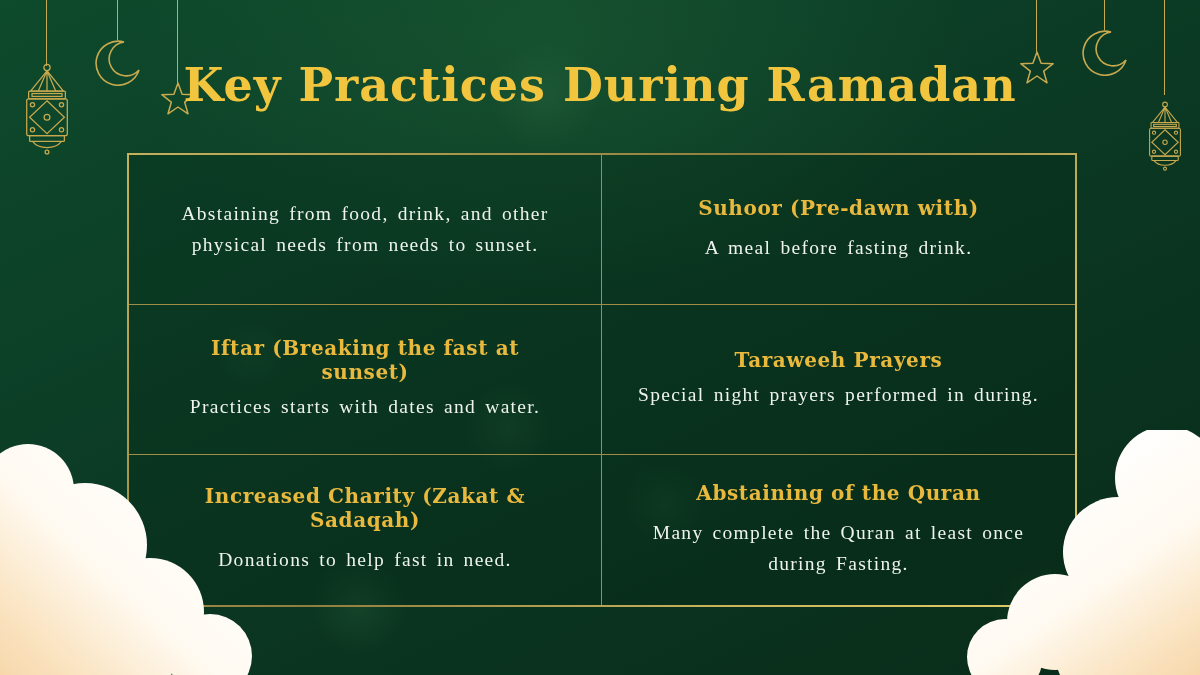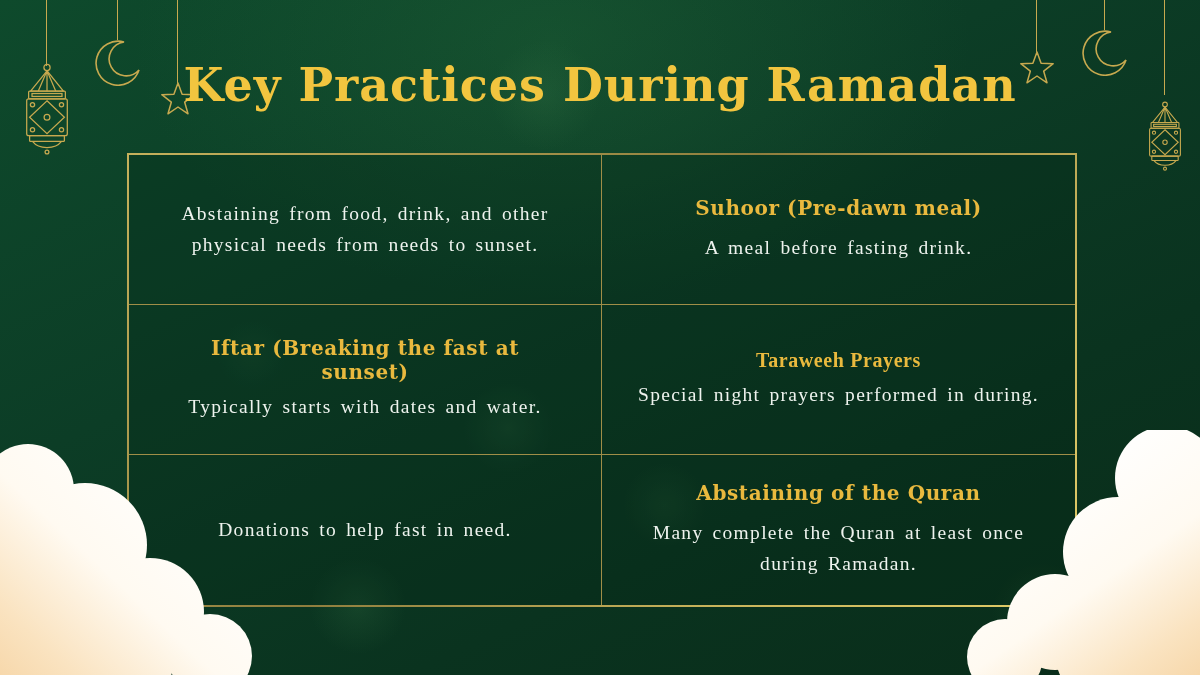--- a/index.html
+++ b/index.html
@@ -124,37 +124,38 @@
     </svg>
   </div>
 
   <div class="title">Key Practices During Ramadan</div>
 
   <div class="grid">
     <div class="cell">
       <div class="practice-desc">Abstaining from food, drink, and other physical needs from needs to sunset.</div>
     </div>
     <div class="cell">
-      <div class="practice-name">Suhoor (Pre-dawn meal)</div>
+      <div class="practice-name">Suhoor (Pre-dawn with)</div>
       <div class="practice-desc">A meal before fasting drink.</div>
     </div>
     <div class="cell">
       <div class="practice-name" style="margin-bottom:8px;text-align:center;">Iftar (Breaking the fast at sunset)</div>
-      <div class="practice-desc">Typically starts with dates and water.</div>
-    </div>
-    <div class="cell">
-      <div class="practice-name" style="margin-bottom:8px;font-family:Liberation Serif, serif;">Taraweeh Prayers</div>
+      <div class="practice-desc">Practices starts with dates and water.</div>
+    </div>
+    <div class="cell">
+      <div class="practice-name" style="margin-bottom:8px;">Taraweeh Prayers</div>
       <div class="practice-desc">Special night prayers performed in during.</div>
     </div>
     <div class="cell">
+      <div class="practice-name">Increased Charity (Zakat &amp; Sadaqah)</div>
       <div class="practice-desc">Donations to help fast in need.</div>
     </div>
     <div class="cell">
       <div class="practice-name">Abstaining of the Quran</div>
-      <div class="practice-desc">Many complete the Quran at least once during Ramadan.</div>
+      <div class="practice-desc">Many complete the Quran at least once during Fasting.</div>
     </div>
   </div>
 
   <div class="deco" style="left:0;top:440px;">
     <svg width="260" height="235" viewBox="0 0 260 235">
       <defs>
         <linearGradient id="cl" gradientUnits="userSpaceOnUse" x1="180" y1="20" x2="-20" y2="235">
           <stop offset="0" stop-color="#ffffff"></stop>
           <stop offset="0.45" stop-color="#fffaf1"></stop>
           <stop offset="0.78" stop-color="#fae3c0"></stop>

